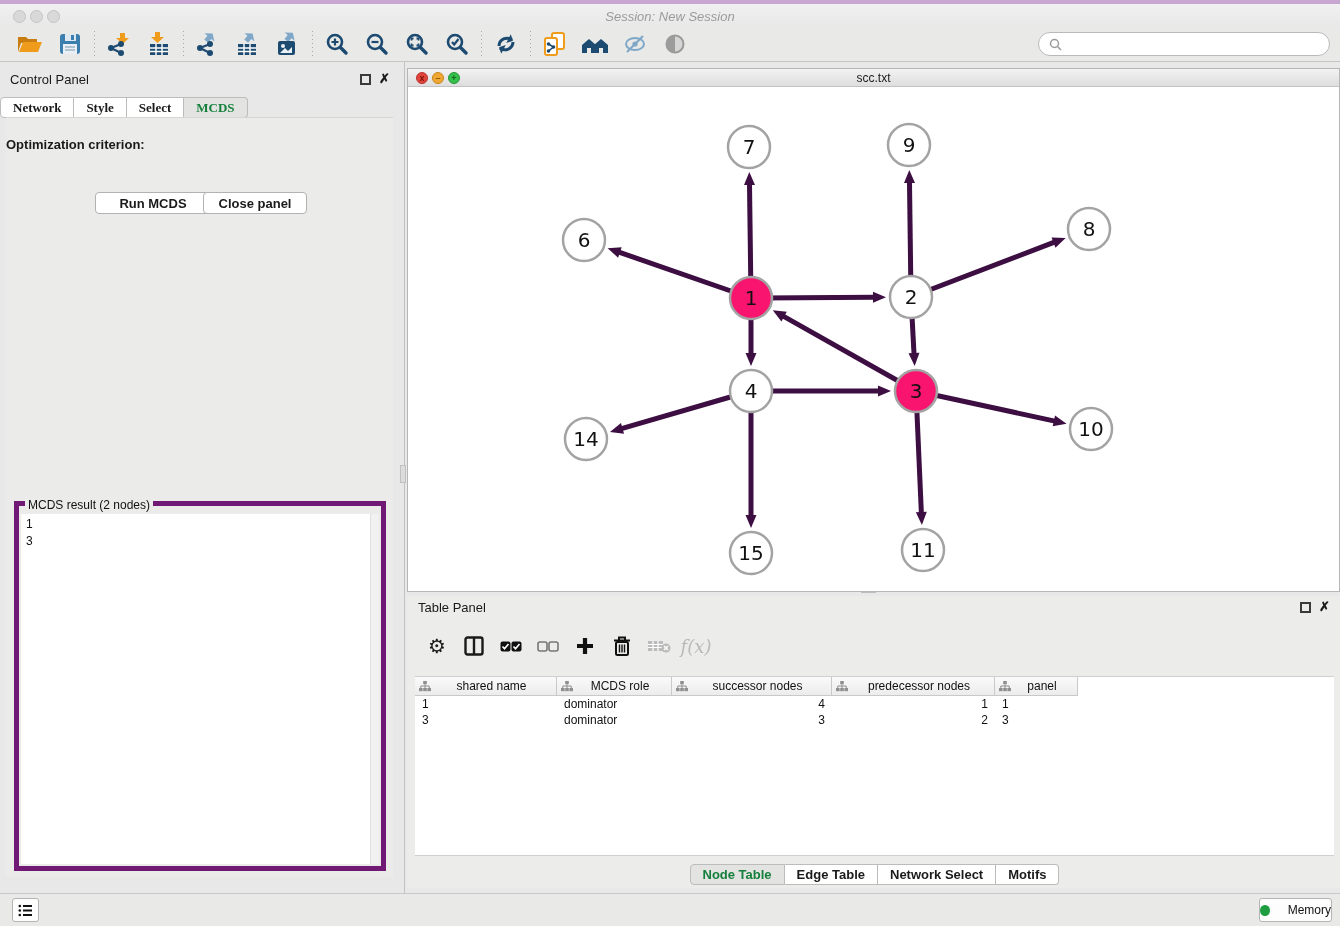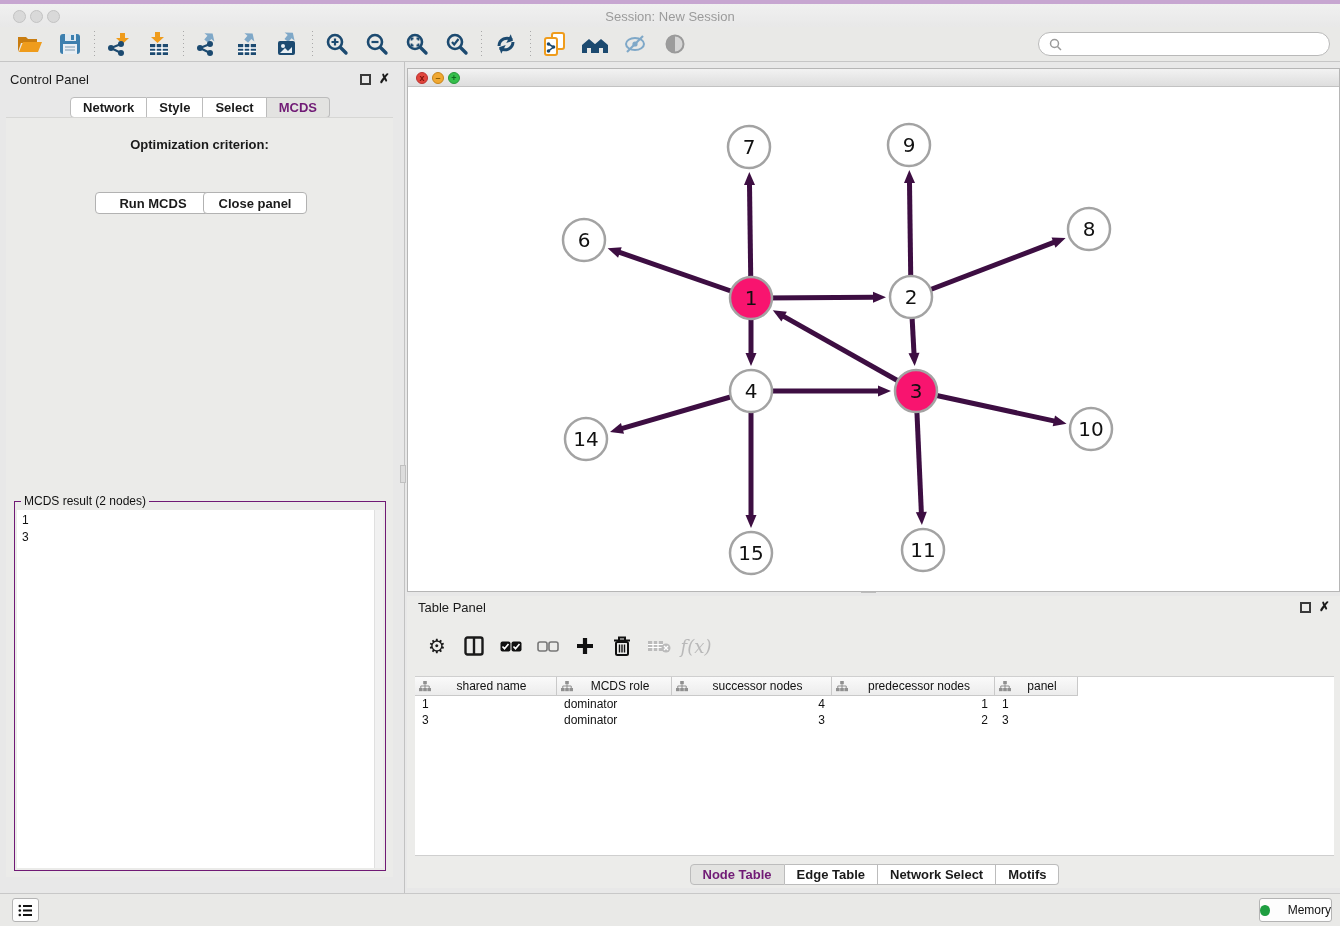--- a/index.html
+++ b/index.html
@@ -5,21 +5,21 @@
   * { box-sizing: border-box; margin: 0; padding: 0; }
   html,body { width:1340px; height:926px; }
   body {
     font-family:"Liberation Sans", sans-serif;
     background:#e8e8e8; position:relative; overflow:hidden;
     -webkit-font-smoothing:antialiased;
   }
   
   .titlebar { position:absolute; top:0; left:0; width:1340px; height:43px;
     background:linear-gradient(#f0f0f0,#e3e3e3);
-    border-top:4px solid #c7a6d1; border-bottom:1px solid #bdbdbd; }
+    border-top:4px solid #c7a6d1; border-bottom:1px solid #bdbdbd;font-style:italic; }
   .traffic { position:absolute; top:6px; left:13px; display:flex; gap:4px; }
   .traffic span { width:13px; height:13px; border-radius:50%;
     background:#d9d9d9; border:1px solid #c3c3c3; display:inline-block; }
   .titlebar .title { position:absolute; width:100%; text-align:center; top:5px;
     font-size:13px; color:#9b9b9b; }
   
   .toolbar { position:absolute; top:27px; left:0; width:1340px; height:35px;
     background:#e9e9e7; border-bottom:1px solid #c6c6c6;
     display:flex; align-items:center; padding:0 10px; }
   .tb-btn { width:40px; height:30px; display:flex; align-items:center;
@@ -31,44 +31,44 @@
     border:1px solid #b9b9b9; border-radius:12px; display:flex;
     align-items:center; padding:0 10px; }
   .search-wrap input { border:none; outline:none; flex:1; font-size:12px;
     font-family:"Liberation Sans",sans-serif; background:transparent; margin-left:6px; }
   
   .cp-header { position:absolute; top:70px; left:0; width:398px; height:22px; }
   .panel-title { font-size:13px; color:#1a1a1a; position:absolute; left:10px; top:2px; }
   .float-icon { position:absolute; width:11px; height:11px; border:2px solid #3a3a3a; top:4px; }
   .close-icon { position:absolute; top:1px; font-size:13px; font-weight:bold; color:#1a1a1a; }
   .cp-header .float-icon { left:360px; } .cp-header .close-icon { left:379px; }
-  .cp-tabs { position:absolute; top:97px; left:0; width:400px; display:flex; justify-content:center; }
+  .cp-tabs { position:absolute; top:97px; left:0; width:400px; display:flex; justify-content:flex-start;font-family:Liberation Serif, serif; }
   .tabbtn { height:21px; line-height:19px; padding:0 12px; font-size:13px; font-weight:bold;
     color:#1a1a1a; background:#fff; border:1px solid #bcbcbc; border-left:none; }
   .tabbtn:first-child { border-left:1px solid #bcbcbc; border-radius:4px 0 0 4px; }
   .tabbtn:last-child { border-radius:0 4px 4px 0; }
-  .tabbtn.active { background:#e3e3e1; color:#701a75; }
+  .tabbtn.active { background:#e3e3e1; color:#15803d; }
   .cp-body { position:absolute; top:117px; left:6px; width:387px; height:760px;
     background:#ebebe9; border-top:1px solid #d6d6d4; }
-  .opt-label { position:absolute; top:19px; width:100%; text-align:center;
+  .opt-label { position:absolute; top:19px; width:100%; text-align:left;
     font-size:13px; font-weight:bold; color:#1a1a1a; }
   .dropdown { position:absolute; top:41px; left:39px; width:310px; height:22px;
     background:#fff; border:1px solid #a9a9a9; border-radius:4px; display:flex;
     align-items:center; padding:0 8px; font-size:13px; color:#111; }
   .dd-steppers { margin-left:auto; display:flex; flex-direction:column; gap:2px; }
   .dd-steppers i { width:0; height:0; border-left:4px solid transparent; border-right:4px solid transparent; }
   .dd-up { border-bottom:5px solid #555; }
   .dd-down { border-top:5px solid #555; }
   .cp-btn { position:absolute; top:74px; height:22px; background:#fff;
     border:1px solid #b2b2b2; border-radius:4px; font-size:13px; font-weight:bold;
     color:#1a1a1a; font-family:"Liberation Sans",sans-serif; text-align:center; }
   #run-btn { left:89px; width:116px; }
   #closepanel-btn { left:197px; width:104px; }
   .result-box { position:absolute; left:8px; top:383px; width:372px; height:370px;
-    border:1px solid #701a75; }
+    border:5px solid #701a75; }
   .result-legend { position:absolute; top:-8px; left:6px; background:#ebebe9;
     padding:0 3px; font-size:12px; color:#111; }
   .result-text { position:absolute; left:2px; right:11px; top:8px; bottom:2px;
     background:#fff; font-size:12px; line-height:17px; color:#111;
     padding:2px 5px; white-space:pre; }
   .result-scroll { position:absolute; right:2px; top:8px; bottom:2px; width:9px;
     background:#f1f1f1; border-left:1px solid #e0e0e0; }
   
   .v-split { position:absolute; left:400px; top:62px; width:7px; height:831px; background:#e8e8e8; }
   .v-split .line { position:absolute; right:2px; top:0; bottom:0; width:1px; background:#c2c2c2; }
@@ -302,20 +302,21 @@
 </div>
 <div class="h-split-grip"></div>
 
 <div class="net-window">
   <div class="net-titlebar">
     <div class="net-lights">
       <span class="light-close">x</span>
       <span class="light-min">–</span>
       <span class="light-max">+</span>
     </div>
+    <div class="net-title">scc.txt</div>
   </div>
   <svg id="graph-svg" width="931" height="504">
       <line x1="343" y1="211" x2="341.4900232444406" y2="96.99675495526476" stroke="#3d0e42" stroke-width="5"></line>
       <polygon points="341.3310967867842,84.99780740220592 347.0027847443973,97.92382595826048 336.00374948742666,98.06950854444553" fill="#3d0e42"></polygon>
       <line x1="343" y1="211" x2="210.95202475068817" y2="165.13902656011925" stroke="#3d0e42" stroke-width="5"></line>
       <polygon points="199.61623293965417,161.20204497305355 213.70112396234612,160.27153711231747 210.09222417420256,170.6626796057653" fill="#3d0e42"></polygon>
       <line x1="343" y1="211" x2="466.0007226350791" y2="210.23124548353073" stroke="#3d0e42" stroke-width="5"></line>
       <polygon points="478.00048826694535,210.15624694833159 465.0351164943899,215.73738794273604 464.966367837124,204.73760278019196" fill="#3d0e42"></polygon>
       <line x1="343" y1="211" x2="343" y2="267" stroke="#3d0e42" stroke-width="5"></line>
       <polygon points="343,279 337.5,266 348.5,266" fill="#3d0e42"></polygon>

